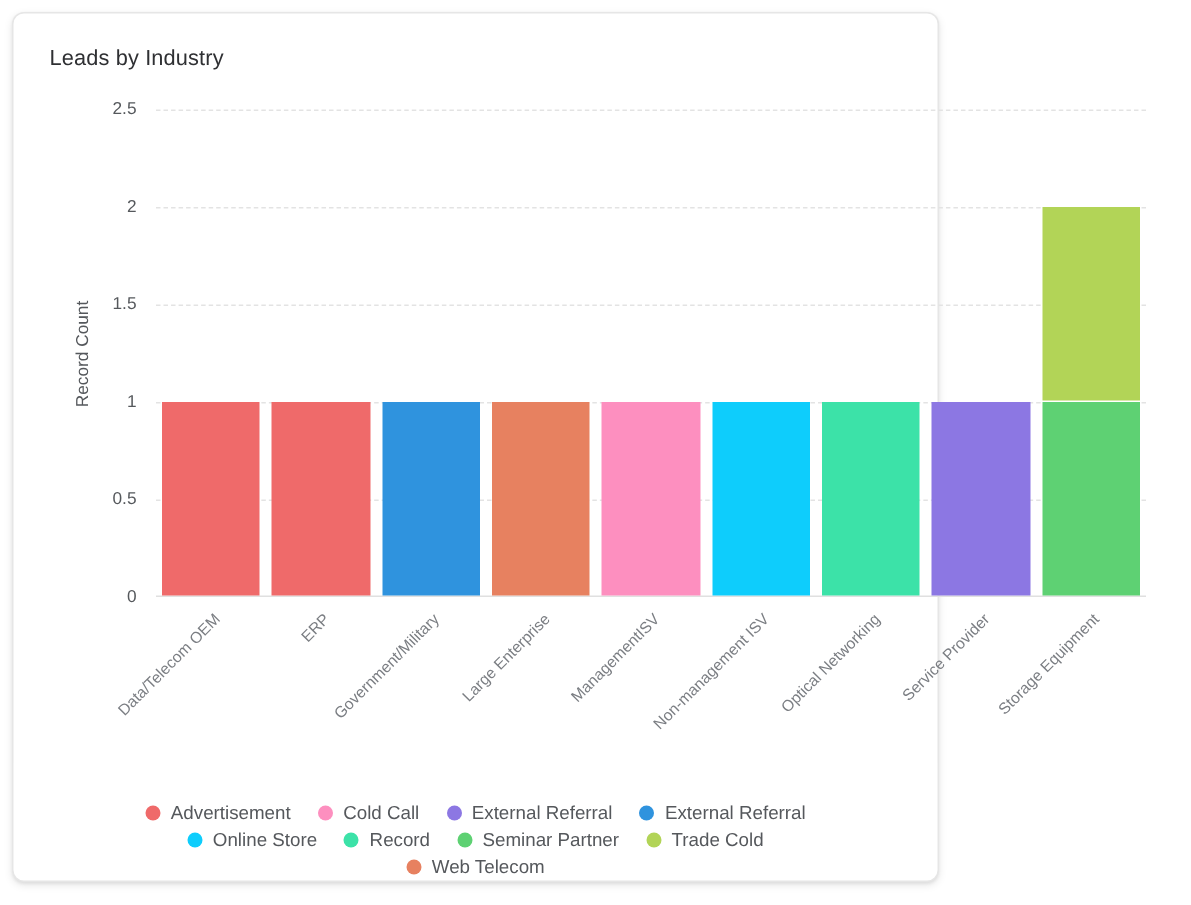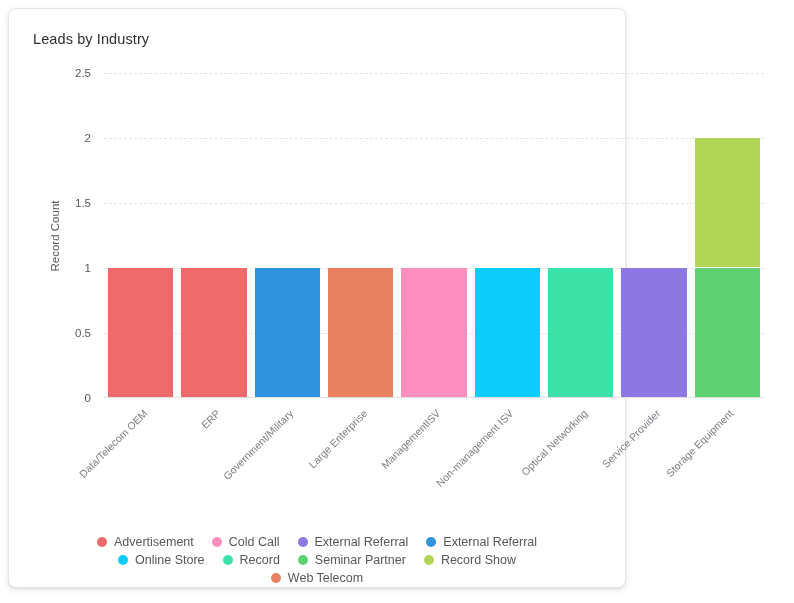--- a/index.html
+++ b/index.html
@@ -270,21 +270,21 @@
         <div class="legend-item">
           <span class="legend-dot" style="background: rgb(60, 226, 168);"></span>
           <span class="legend-label">Record</span>
         </div>
         <div class="legend-item">
           <span class="legend-dot" style="background: rgb(94, 209, 115);"></span>
           <span class="legend-label">Seminar Partner</span>
         </div>
         <div class="legend-item">
           <span class="legend-dot" style="background: rgb(178, 212, 87);"></span>
-          <span class="legend-label">Record Show</span>
+          <span class="legend-label">Trade Cold</span>
         </div>
         <div class="legend-item">
           <span class="legend-dot" style="background: rgb(231, 129, 96);"></span>
           <span class="legend-label">Web Telecom</span>
         </div>
       </div>
 
   </div>
 </div>
 

